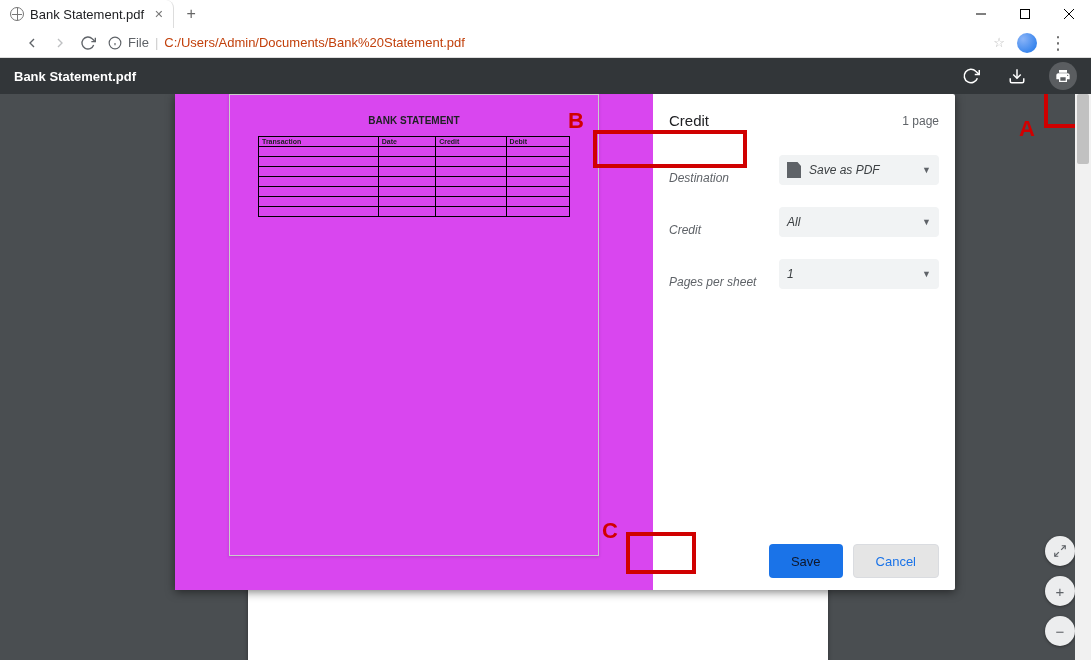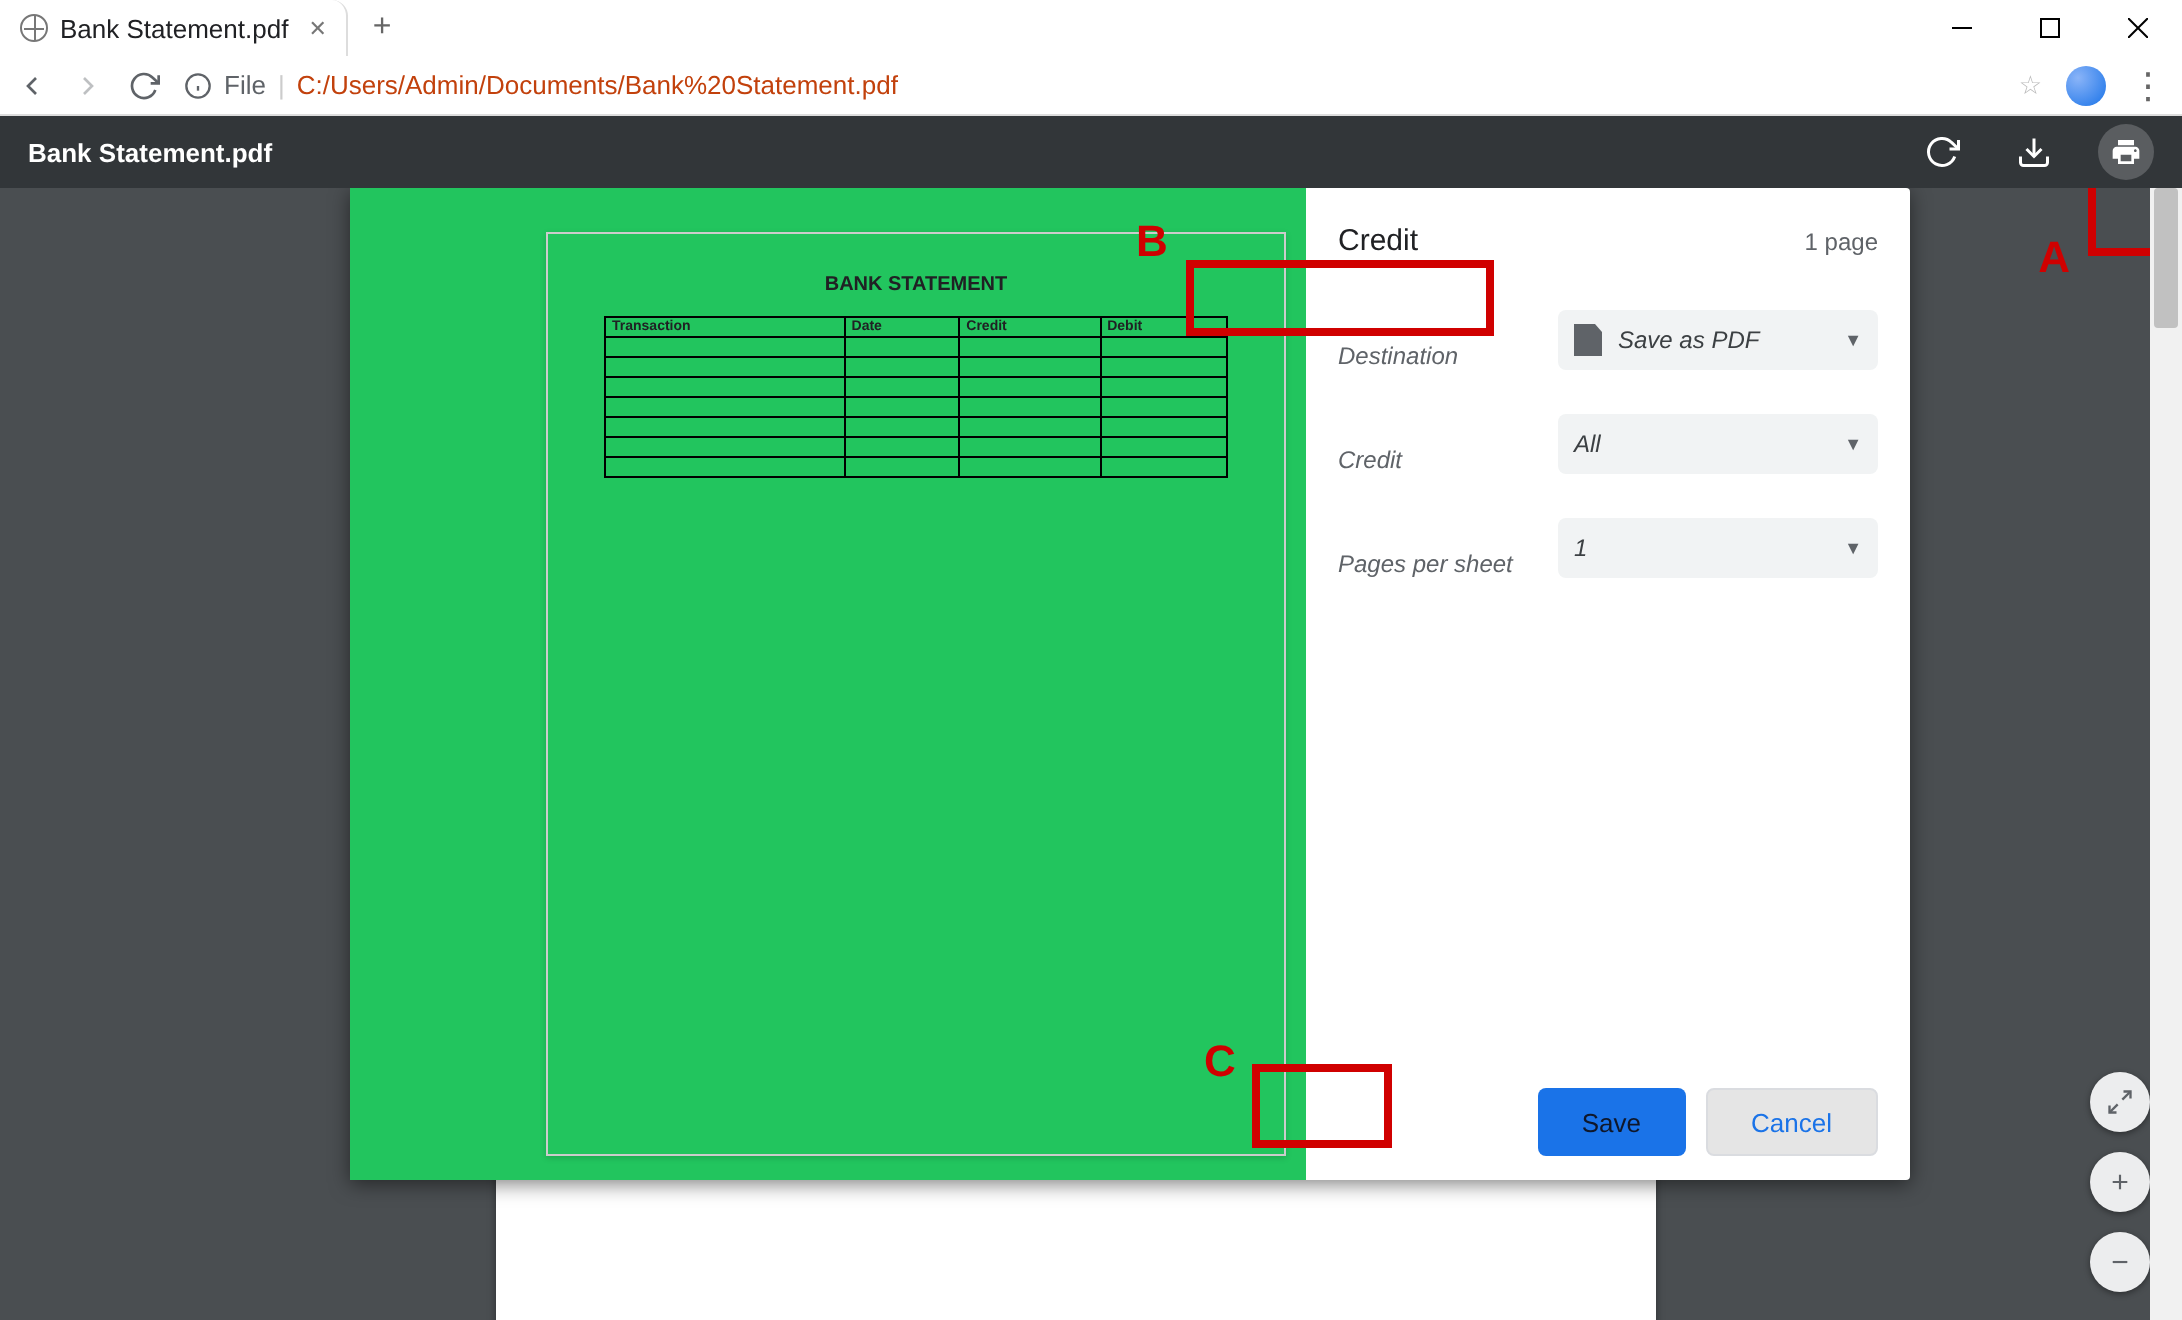--- a/index.html
+++ b/index.html
@@ -22,21 +22,21 @@
   .globe::before{content:"";position:absolute;top:0;bottom:0;left:50%;width:0;border-left:1px solid #777;}
   .globe::after{content:"";position:absolute;left:1px;right:1px;top:50%;height:0;border-top:1px solid #777;}
   .tab .close{font-size:11px;color:#777;margin-left:4px;}
   .newtab{display:flex;align-items:center;padding:0 12px;color:#666;font-size:16px;}
   .titlebar-spacer{flex:1;}
   .win-btns{display:flex;}
   .win-btn{width:44px;display:flex;align-items:center;justify-content:center;color:#333;}
   .win-btn svg{width:10px;height:10px;}
 
   
-  .toolbar { height:30px; background:#fff; display:flex; align-items:center; gap:12px; padding:0 8px; border-bottom:1px solid #ddd;}
+  .toolbar { height:30px; background:#fff; display:flex; align-items:center; gap:12px; padding:0 24px; border-bottom:1px solid #ddd;}
   .nav-btn{color:#555;display:flex;align-items:center;}
   .nav-btn.disabled{opacity:.4;}
   .omnibox{flex:0 0 auto;display:flex;align-items:center;gap:6px;color:#5f6368;}
   .omnibox .url{color:#c2410c;}
   .toolbar-spacer{flex:1;}
   .star{color:#bbb;}
   .avatar{width:20px;height:20px;border-radius:50%;background:radial-gradient(circle at 30% 30%, #8ab4f8, #1a73e8);}
   .kebab{color:#666;font-size:18px;line-height:1;}
 
   
@@ -46,21 +46,21 @@
   .pdf-toolbar-spacer{flex:1;}
   .tool-icon{width:28px;height:28px;display:flex;align-items:center;justify-content:center;border-radius:4px;}
 
   .viewer-body{flex:1;position:relative;overflow:hidden;}
 
   
   .bg-doc{position:absolute;left:248px;top:490px;width:580px;height:300px;background:#fff;box-shadow:0 1px 4px rgba(0,0,0,.4);}
 
   
   .print-dialog{position:absolute;left:175px;top:0;right:136px;bottom:70px;background:#fff;box-shadow:0 2px 10px rgba(0,0,0,.5);display:flex;border-radius:2px;}
-  .preview-pane{flex:1.15;display:flex;align-items:flex-start;justify-content:flex-end;padding:22px 10px;background:#22c55e;}
+  .preview-pane{flex:1.15;display:flex;align-items:flex-start;justify-content:center;padding:0 10px;background:#d946ef;}
   .preview-page{width:370px;height:462px;border:1px solid #ccc;box-shadow:0 1px 3px rgba(0,0,0,.15);padding:20px 28px 8px;}
   .preview-page h4{text-align:center;font-size:10px;font-weight:bold;margin:0 0 10px;}
   .preview-page table{width:100%;border-collapse:collapse;}
   .preview-page th,.preview-page td{border:1px solid #000;font-size:7px;font-weight:normal;text-align:left;padding:1px 3px;height:8px;}
   .preview-page th{font-weight:bold;}
 
   .settings-pane{width:302px;display:flex;flex-direction:column;padding:18px 16px 12px;}
   .settings-head{display:flex;justify-content:space-between;align-items:center;margin-bottom:26px;}
   .settings-head .title{font-weight:500;font-size:15px;}
   .settings-head .pagecount{color:var(--text-grey);font-size:12px;}

